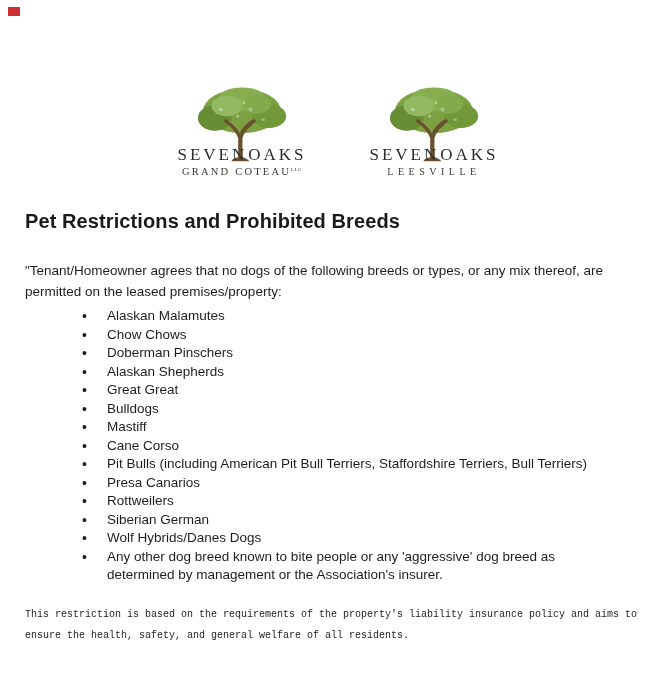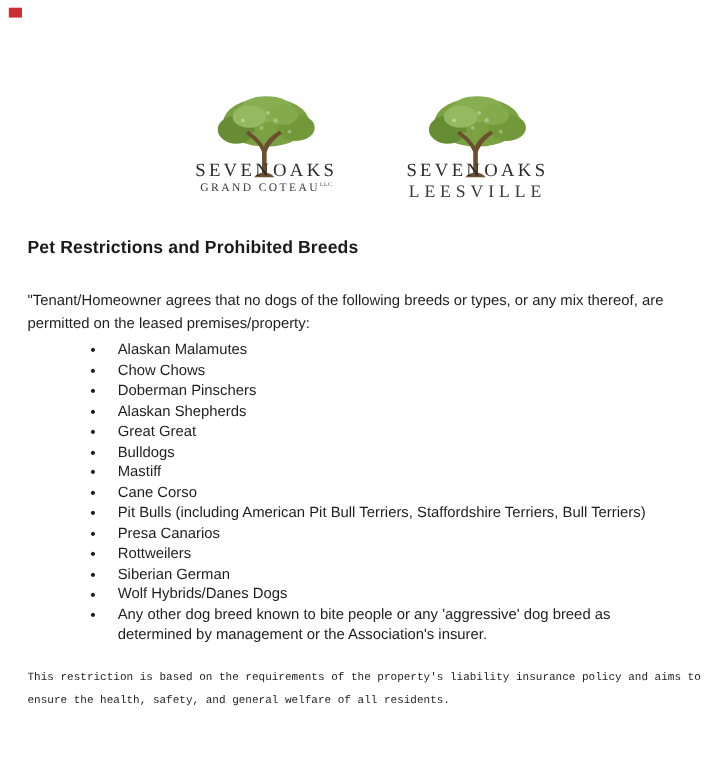--- a/index.html
+++ b/index.html
@@ -49,28 +49,28 @@
   }
   .logo-sub {
     margin-top: 1px;
     font-family: "Liberation Serif", serif;
     font-size: 10.5px;
     letter-spacing: 2.2px;
     color: #3a3a3a;
     white-space: nowrap;
   }
   .logo-sub sup { font-size: 5px; letter-spacing: 0.5px; vertical-align: super; }
-  .logo-leesville .logo-sub { font-size: 16px; letter-spacing: 4.5px; }
+  .logo-leesville .logo-sub { font-size: 10px; letter-spacing: 4.5px; }
   
   .doc {
     padding: 0 10px 0 25px;
   }
   .doc-title {
     margin-top: 33px;
-    font-size: 16px;
+    font-size: 20px;
     font-weight: 700;
     color: #1a1a1a;
     letter-spacing: 0.1px;
   }
   .intro {
     margin-top: 27px;
     font-size: 13.5px;
     line-height: 21px;
     max-width: 608px;
   }

